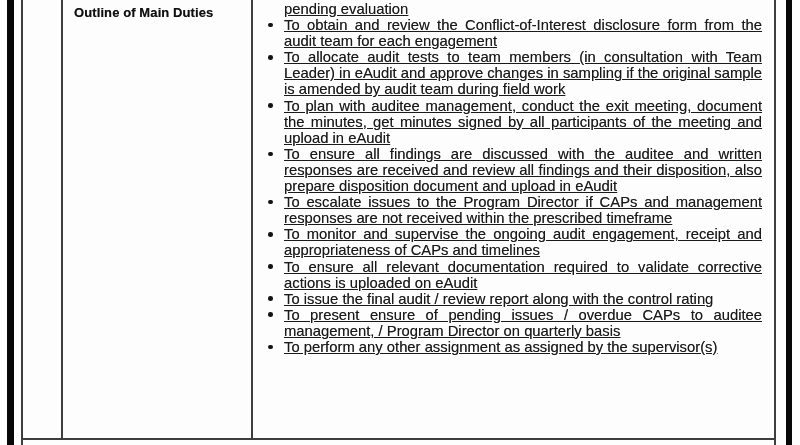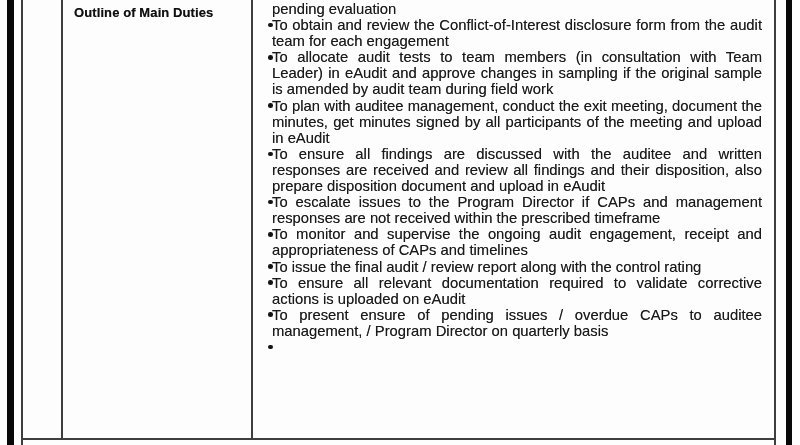--- a/index.html
+++ b/index.html
@@ -28,23 +28,24 @@
     position: absolute; left: 74px; top: 3px; width: 172px;
     font-size: 13px; font-weight: bold; line-height: 19.5px;
     color: #101010; letter-spacing: 0.1px;
   }
   .content-cell {
     position: absolute; left: 252px; top: 1px; width: 510px;
     font-size: 14.8px; line-height: 16.1px; color: #1a1a1a;
   }
   .duty {
     position: relative;
-    padding-left: 20px;
+    padding-left: 32px;
     text-align: justify;
     text-justify: inter-word;
+    text-decoration: underline;
   }
   .duty.continuation { text-align: left; }
   .dot {
     position: absolute; left: 16px; top: 5.7px;
     width: 4.6px; height: 4.6px; border-radius: 50%;
     background: #131313;
   }
 </style>
 </head>
 <body>
@@ -88,28 +89,29 @@
     <div class="duty">
       <span class="dot"></span>
       <span>To escalate issues to the Program Director if CAPs and management responses are not received within the prescribed timeframe</span>
     </div>
     <div class="duty">
       <span class="dot"></span>
       <span>To monitor and supervise the ongoing audit engagement, receipt and appropriateness of CAPs and timelines</span>
     </div>
     <div class="duty">
       <span class="dot"></span>
-      <span>To issue the final audit / review report along with the control rating</span>
+      <span>To ensure all relevant documentation required to validate corrective actions is uploaded on eAudit</span>
     </div>
     <div class="duty">
       <span class="dot"></span>
-      <span>To ensure all relevant documentation required to validate corrective actions is uploaded on eAudit</span>
+      <span>To issue the final audit / review report along with the control rating</span>
     </div>
     <div class="duty">
       <span class="dot"></span>
       <span>To present ensure of pending issues / overdue CAPs to auditee management, / Program Director on quarterly basis</span>
     </div>
     <div class="duty">
       <span class="dot"></span>
+      <span>To perform any other assignment as assigned by the supervisor(s)</span>
     </div>
 
   </div>
 </div>
 
 </body></html>

